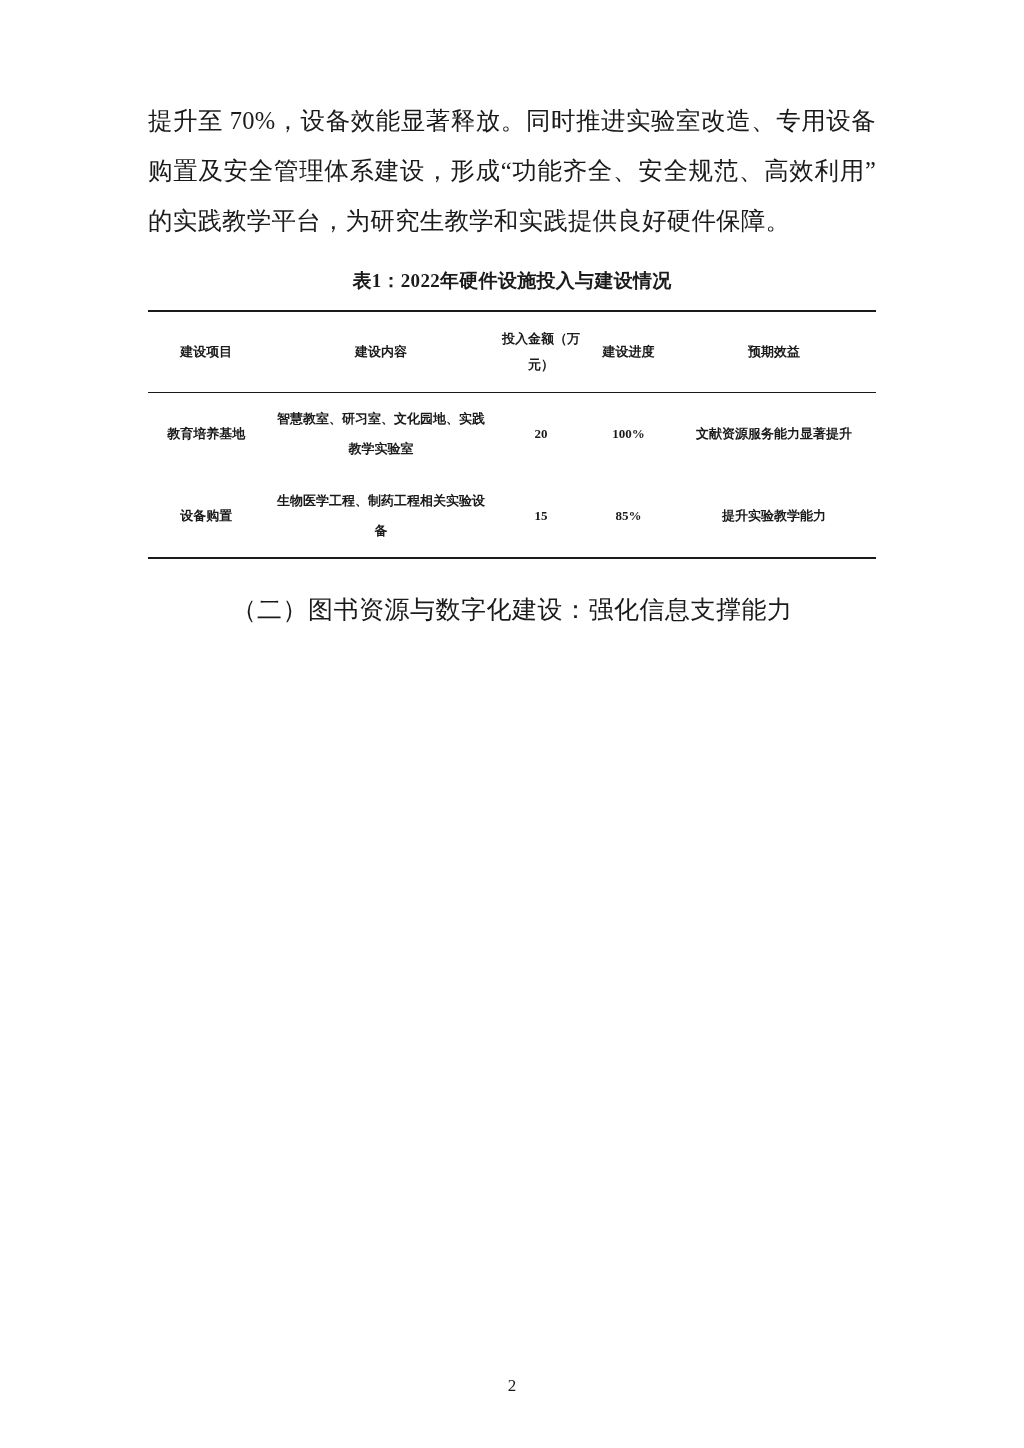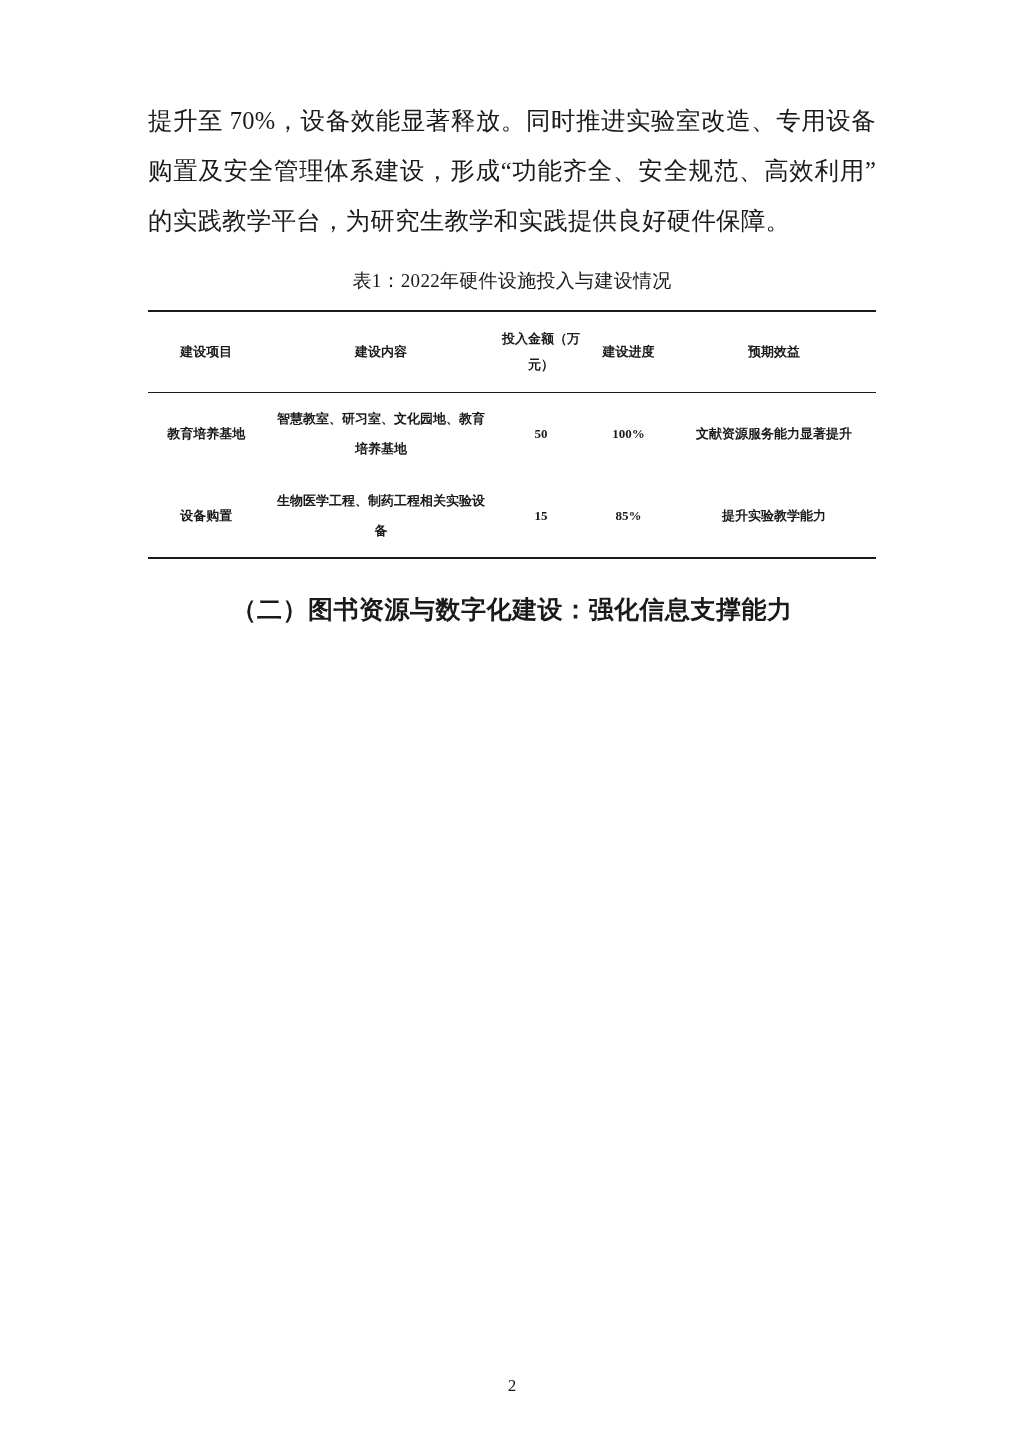--- a/index.html
+++ b/index.html
@@ -31,21 +31,21 @@
     text-justify: inter-ideograph;
     margin: 0 0 2px 0;
     letter-spacing: 0.2px;
   }
   .para.indent {
     text-indent: 49px;
   }
   .table-caption {
     text-align: center;
     font-size: 19px;
-    font-weight: normal;
+    font-weight: bold;
     margin: 22px 0 16px 0;
     letter-spacing: 0.3px;
   }
   table.data {
     width: 100%;
     border-collapse: collapse;
     font-size: 13px;
     font-weight: bold;
     table-layout: fixed;
   }
@@ -69,21 +69,21 @@
     border-bottom: 2px solid #1a1a1a;
   }
   .col-project { width: 16%; }
   .col-content { width: 32%; }
   .col-amount  { width: 12%; }
   .col-progress{ width: 12%; }
   .col-benefit { width: 28%; }
 
   h2.section {
     font-size: 25px;
-    font-weight: bold;
+    font-weight: normal;
     text-align: center;
     margin: 34px 0 14px 0;
     letter-spacing: 0.5px;
   }
   .page-number {
     position: absolute;
     bottom: 52px;
     left: 0;
     width: 100%;
     text-align: center;
@@ -113,22 +113,22 @@
         <th>建设项目</th>
         <th>建设内容</th>
         <th>投入金额（万元）</th>
         <th>建设进度</th>
         <th>预期效益</th>
       </tr>
     </thead>
     <tbody>
       <tr>
         <td>教育培养基地</td>
-        <td>智慧教室、研习室、文化园地、教育培养基地</td>
-        <td>50</td>
+        <td>智慧教室、研习室、文化园地、实践教学实验室</td>
+        <td>20</td>
         <td>100%</td>
         <td>文献资源服务能力显著提升</td>
       </tr>
       <tr>
         <td>设备购置</td>
         <td>生物医学工程、制药工程相关实验设备</td>
         <td>15</td>
         <td>85%</td>
         <td>提升实验教学能力</td>
       </tr>

